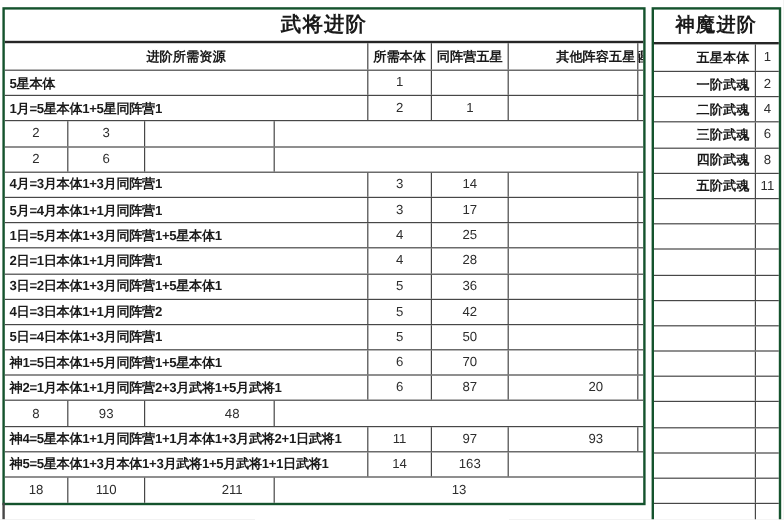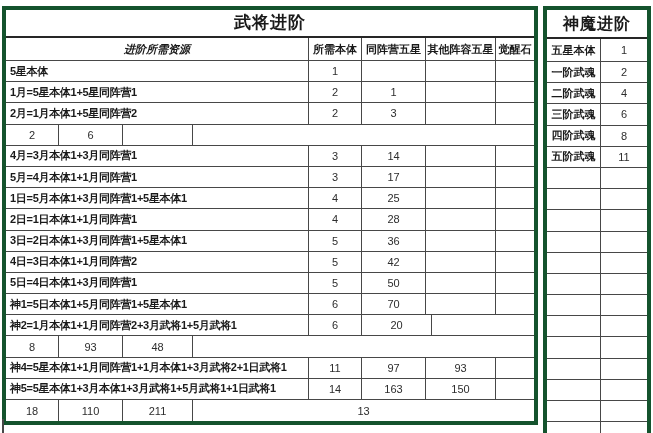--- a/index.html
+++ b/index.html
@@ -8,21 +8,21 @@
     width:653px; height:433px;
     background:#ffffff;
     overflow:hidden;
     font-family:"Liberation Sans","DejaVu Sans",sans-serif;
     color:#1a1a1a;
   }
   .table {
     position:absolute;
     top:6px;
     background:#ffffff;
-    border:4px solid #14532d;
+    border:2px solid #14532d;
     box-sizing:border-box;
   }
   .main-table { left:2px; width:536px; }
   .side-table { left:543px; width:108px; height:440px; }
 
   .title-row {
     height:26px; line-height:26px;
     text-align:center;
     font-weight:bold; font-size:17px;
     border-bottom:2px solid #262626;
@@ -49,40 +49,40 @@
   }
   .c-label {
     width:303px;
     justify-content:flex-start;
     padding-left:4px;
     font-weight:bold;
     letter-spacing:-0.3px;
   }
   .c-v1 { width:53px; }
   .c-v2 { width:64px; }
-  .c-v3 { width:70px; }
+  .c-v3 { width:70px;margin-left:38px; }
   .c-v4 { flex:1; border-right:none; }
   .hdr { font-weight:bold; }
-  .header-row .c-label { justify-content:center; padding-left:0; letter-spacing:0;font-style:italic; }
+  .header-row .c-label { justify-content:center; padding-left:0; letter-spacing:0; }
   .num { font-weight:normal; color:#2d2d2d; }
 
   .s-row {
     display:flex;
     height:21.2px;
     border-bottom:1px solid #474747;
     box-sizing:border-box;
   }
   #side-rows .s-row:first-child { height:23px; }
   .s-label {
     width:54px;
     display:flex; align-items:center; justify-content:center;
     font-size:11px; font-weight:bold;
     border-right:1px solid #474747;
     box-sizing:border-box;
-    overflow:hidden; white-space:nowrap;
+    overflow:hidden; white-space:nowrap;margin-left:31px;
   }
   .s-val {
     flex:1;
     display:flex; align-items:center; justify-content:center;
     font-size:11px; font-weight:normal; color:#2d2d2d;
   }
   .left-border-stub {
     position:absolute;
     left:2px; top:419px;
     width:2px; height:14px;
@@ -112,21 +112,20 @@
           <div class="cell c-v4 num"></div>
         </div>
         <div class="t-row">
           <div class="cell c-label">1月=5星本体1+5星同阵营1</div>
           <div class="cell c-v1 num">2</div>
           <div class="cell c-v2 num">1</div>
           <div class="cell c-v3 num"></div>
           <div class="cell c-v4 num"></div>
         </div>
         <div class="t-row">
-          <div class="cell c-label">2月=1月本体1+5星同阵营2</div>
           <div class="cell c-v1 num">2</div>
           <div class="cell c-v2 num">3</div>
           <div class="cell c-v3 num"></div>
           <div class="cell c-v4 num"></div>
         </div>
         <div class="t-row">
           <div class="cell c-v1 num">2</div>
           <div class="cell c-v2 num">6</div>
           <div class="cell c-v3 num"></div>
           <div class="cell c-v4 num"></div>
@@ -183,41 +182,41 @@
         <div class="t-row">
           <div class="cell c-label">神1=5日本体1+5月同阵营1+5星本体1</div>
           <div class="cell c-v1 num">6</div>
           <div class="cell c-v2 num">70</div>
           <div class="cell c-v3 num"></div>
           <div class="cell c-v4 num"></div>
         </div>
         <div class="t-row">
           <div class="cell c-label">神2=1月本体1+1月同阵营2+3月武将1+5月武将1</div>
           <div class="cell c-v1 num">6</div>
+          <div class="cell c-v2 num">87</div>
           <div class="cell c-v3 num">20</div>
           <div class="cell c-v4 num"></div>
         </div>
         <div class="t-row">
           <div class="cell c-v1 num">8</div>
           <div class="cell c-v2 num">93</div>
           <div class="cell c-v3 num">48</div>
           <div class="cell c-v4 num"></div>
         </div>
         <div class="t-row">
           <div class="cell c-label">神4=5星本体1+1月同阵营1+1月本体1+3月武将2+1日武将1</div>
           <div class="cell c-v1 num">11</div>
           <div class="cell c-v2 num">97</div>
           <div class="cell c-v3 num">93</div>
           <div class="cell c-v4 num"></div>
         </div>
         <div class="t-row">
           <div class="cell c-label">神5=5星本体1+3月本体1+3月武将1+5月武将1+1日武将1</div>
           <div class="cell c-v1 num">14</div>
           <div class="cell c-v2 num">163</div>
-          <div class="cell c-v3 num">150</div>
           <div class="cell c-v4 num"></div>
         </div>
         <div class="t-row">
           <div class="cell c-v1 num">18</div>
           <div class="cell c-v2 num">110</div>
           <div class="cell c-v3 num">211</div>
           <div class="cell c-v4 num">13</div>
         </div>
       </div>
   </div>

